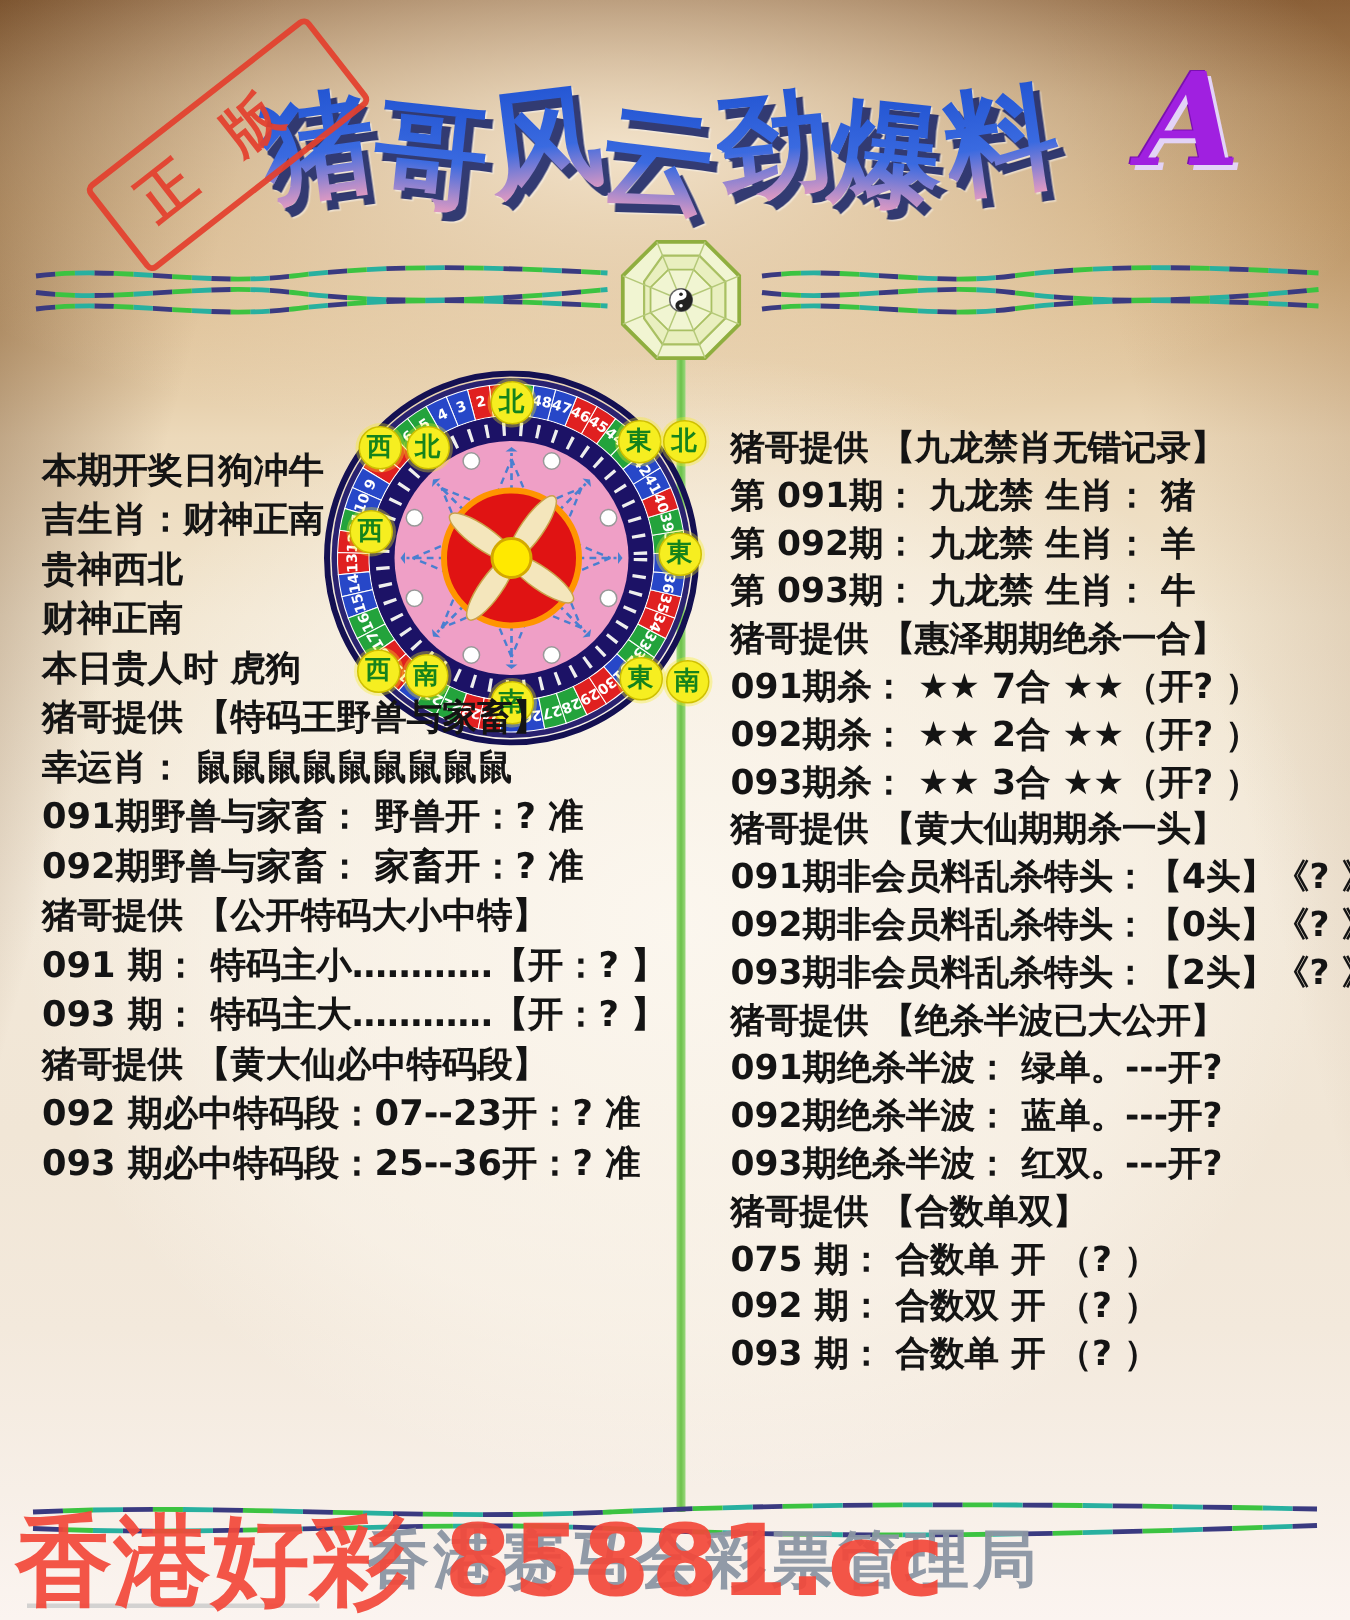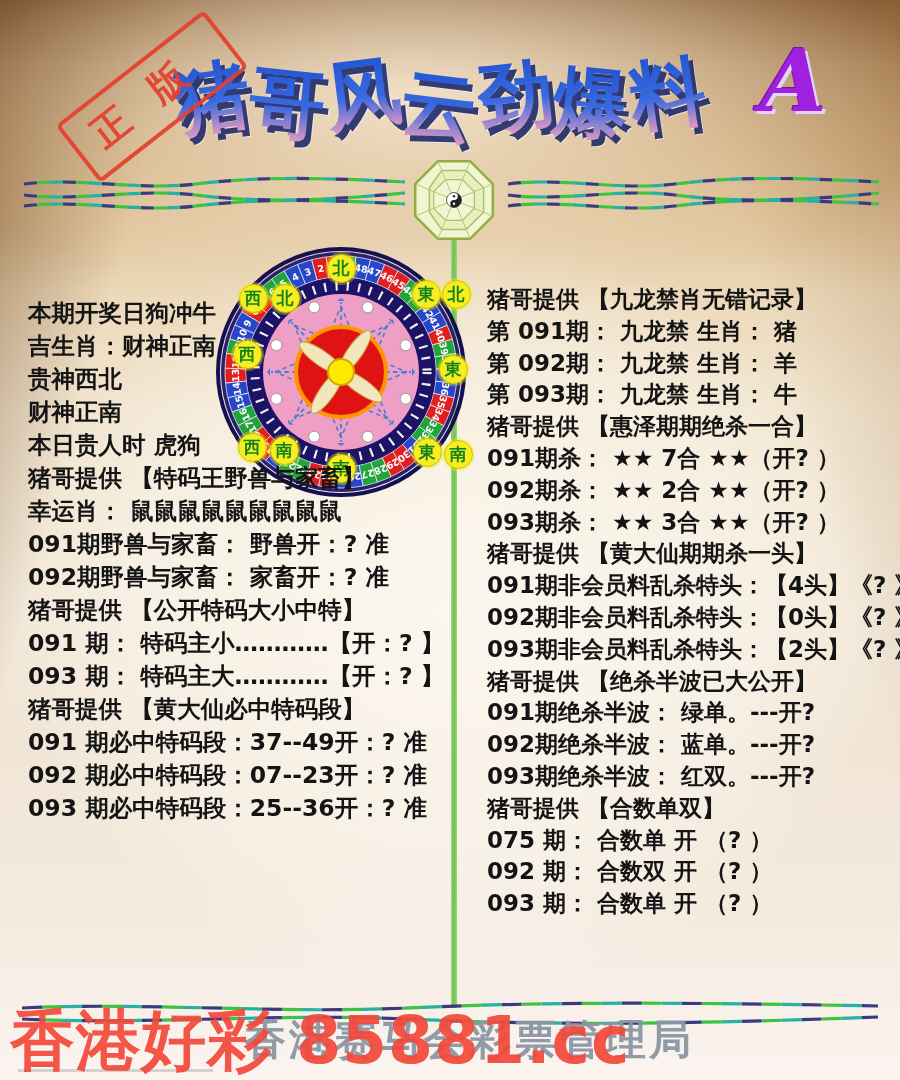--- a/index.html
+++ b/index.html
@@ -262,21 +262,20 @@
       <div class="line">财神正南</div>
       <div class="line">本日贵人时 虎狗</div>
       <div class="line">猪哥提供 【特码王野兽与家畜】</div>
       <div class="line">幸运肖： 鼠鼠鼠鼠鼠鼠鼠鼠鼠</div>
       <div class="line">091期野兽与家畜：  野兽开：? 准</div>
       <div class="line">092期野兽与家畜：  家畜开：? 准</div>
       <div class="line">猪哥提供 【公开特码大小中特】</div>
       <div class="line">091 期：  特码主小…………【开：? 】</div>
       <div class="line">093 期：  特码主大…………【开：? 】</div>
       <div class="line">猪哥提供 【黄大仙必中特码段】</div>
-      <div class="line">091 期必中特码段：37--49开：? 准</div>
       <div class="line">092 期必中特码段：07--23开：? 准</div>
       <div class="line">093 期必中特码段：25--36开：? 准</div>
     </div>
   <div class="col" id="right-col">
       <div class="line">猪哥提供 【九龙禁肖无错记录】</div>
       <div class="line">第 091期： 九龙禁 生肖：  猪</div>
       <div class="line">第 092期： 九龙禁 生肖：  羊</div>
       <div class="line">第 093期： 九龙禁 生肖：  牛</div>
       <div class="line">猪哥提供 【惠泽期期绝杀一合】</div>
       <div class="line">091期杀： ★★ 7合 ★★（开?  ）</div>

